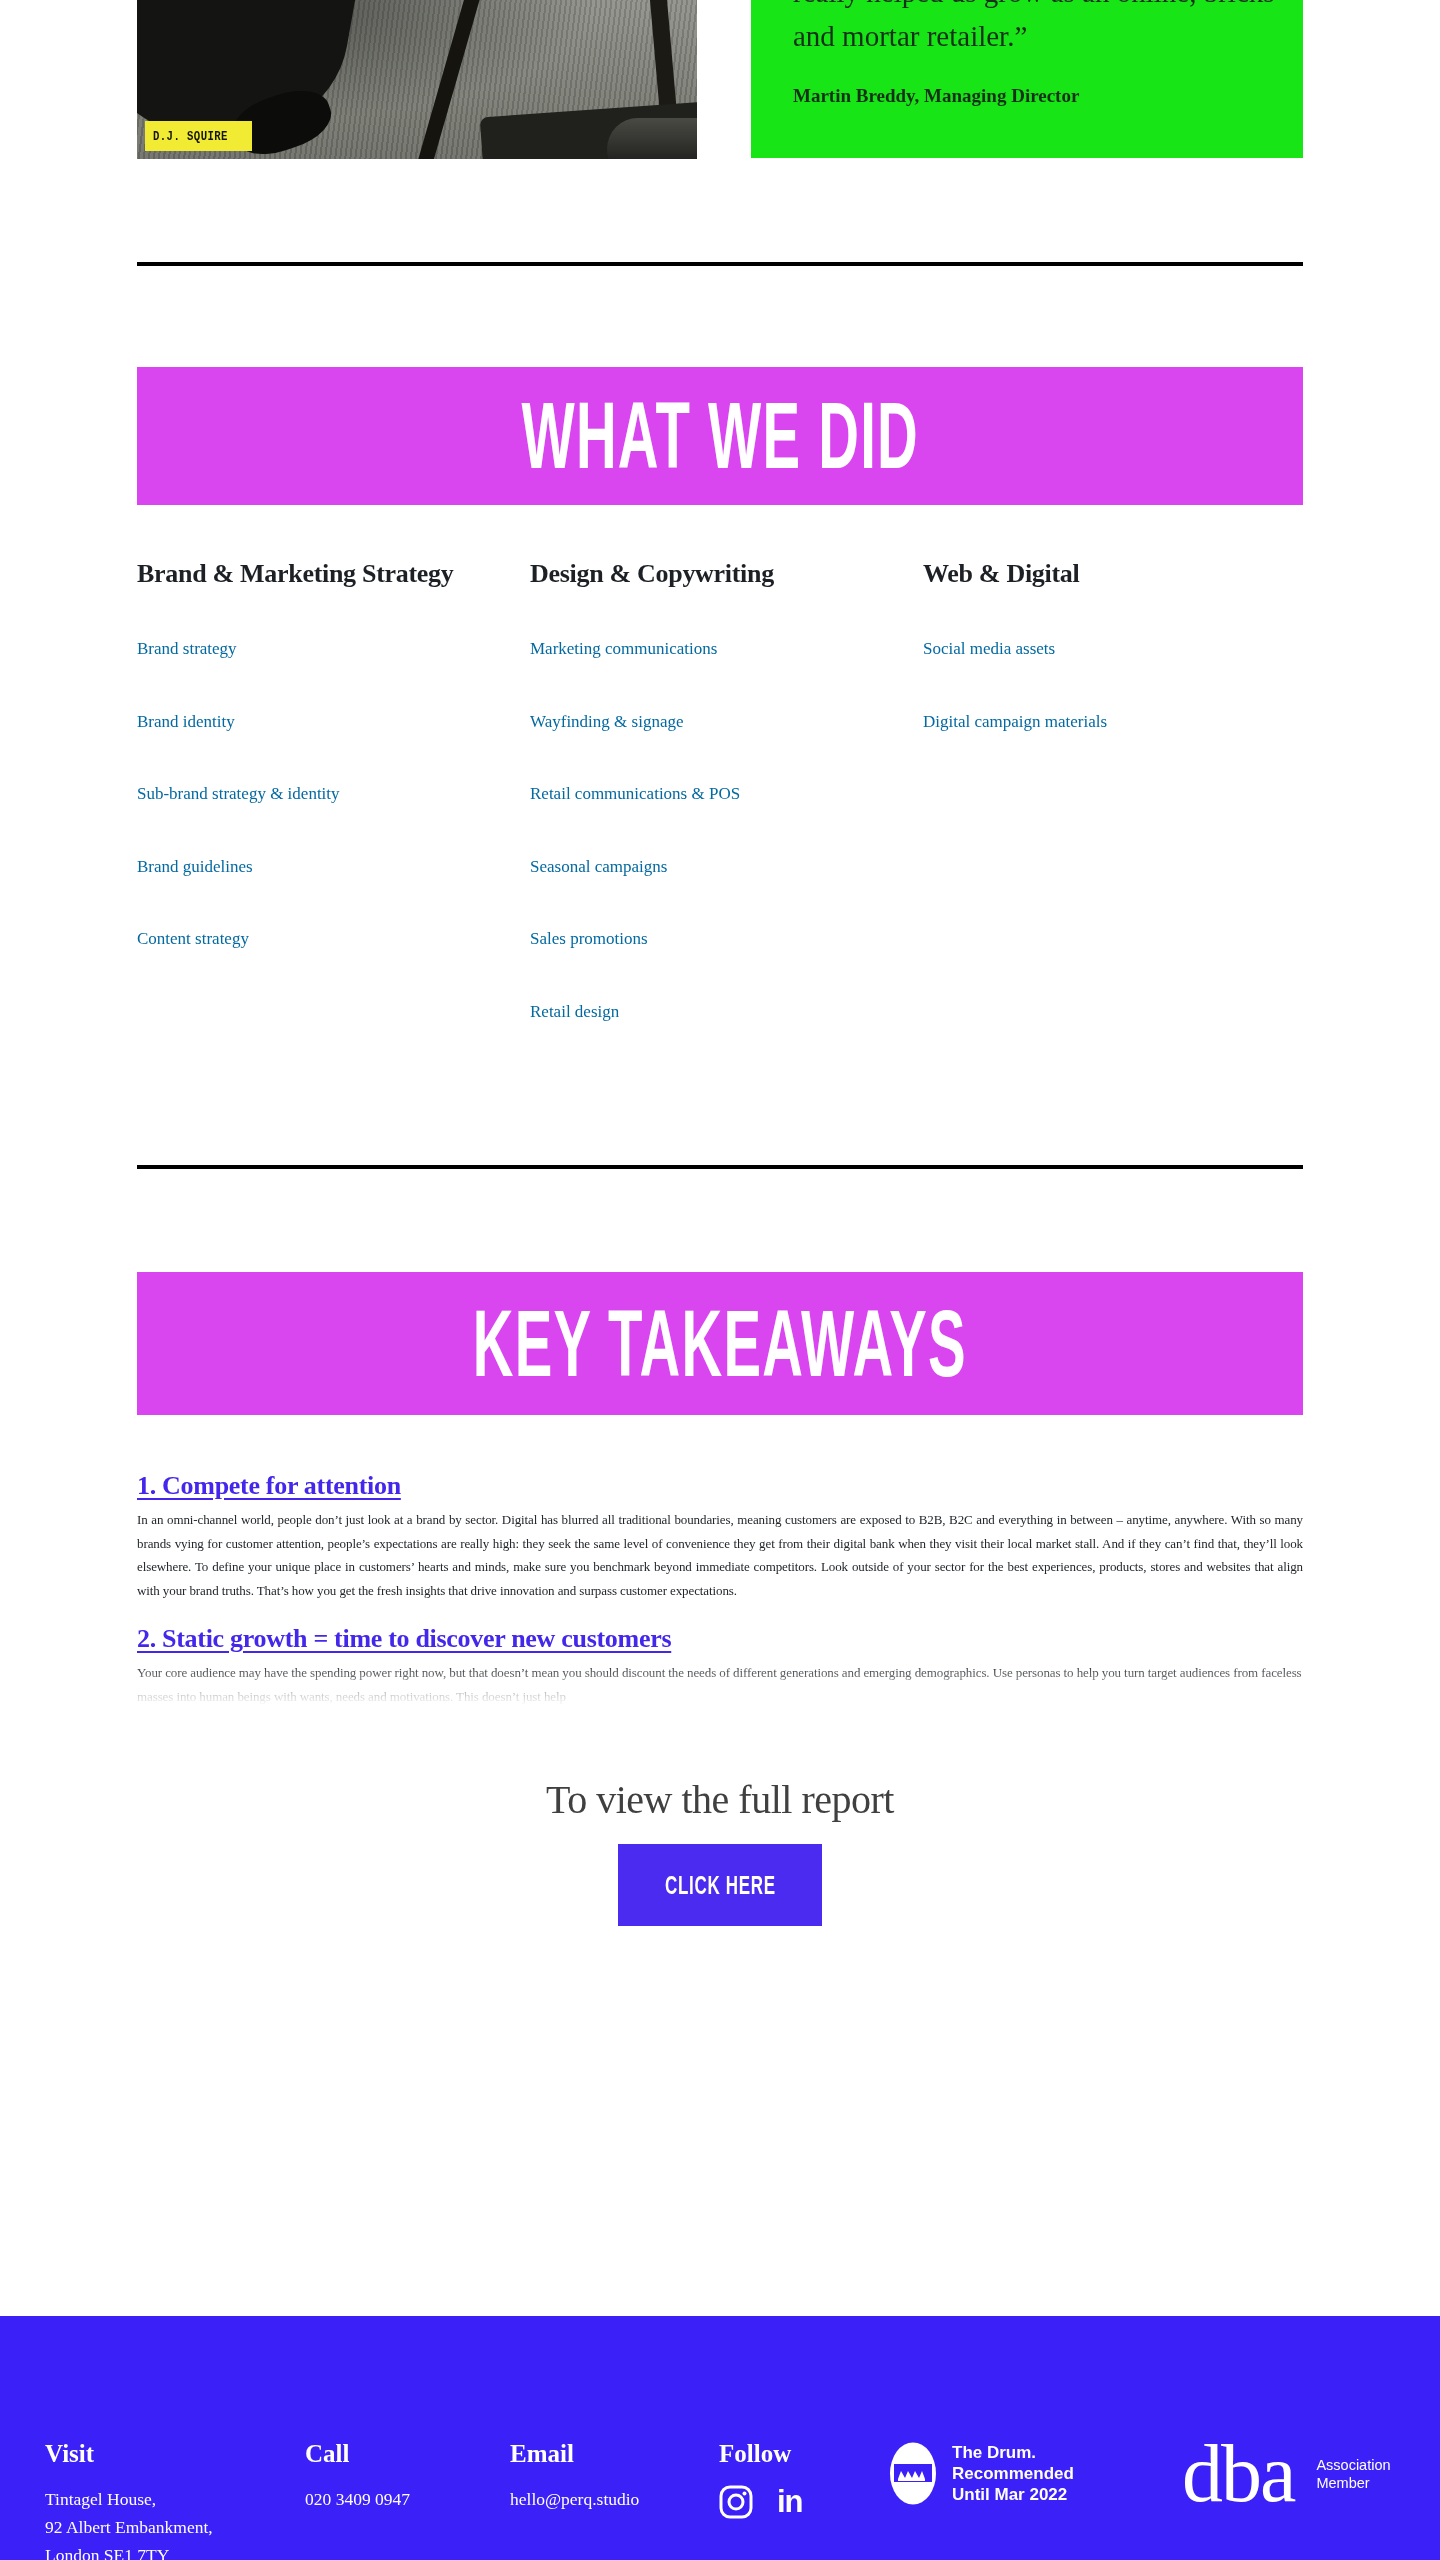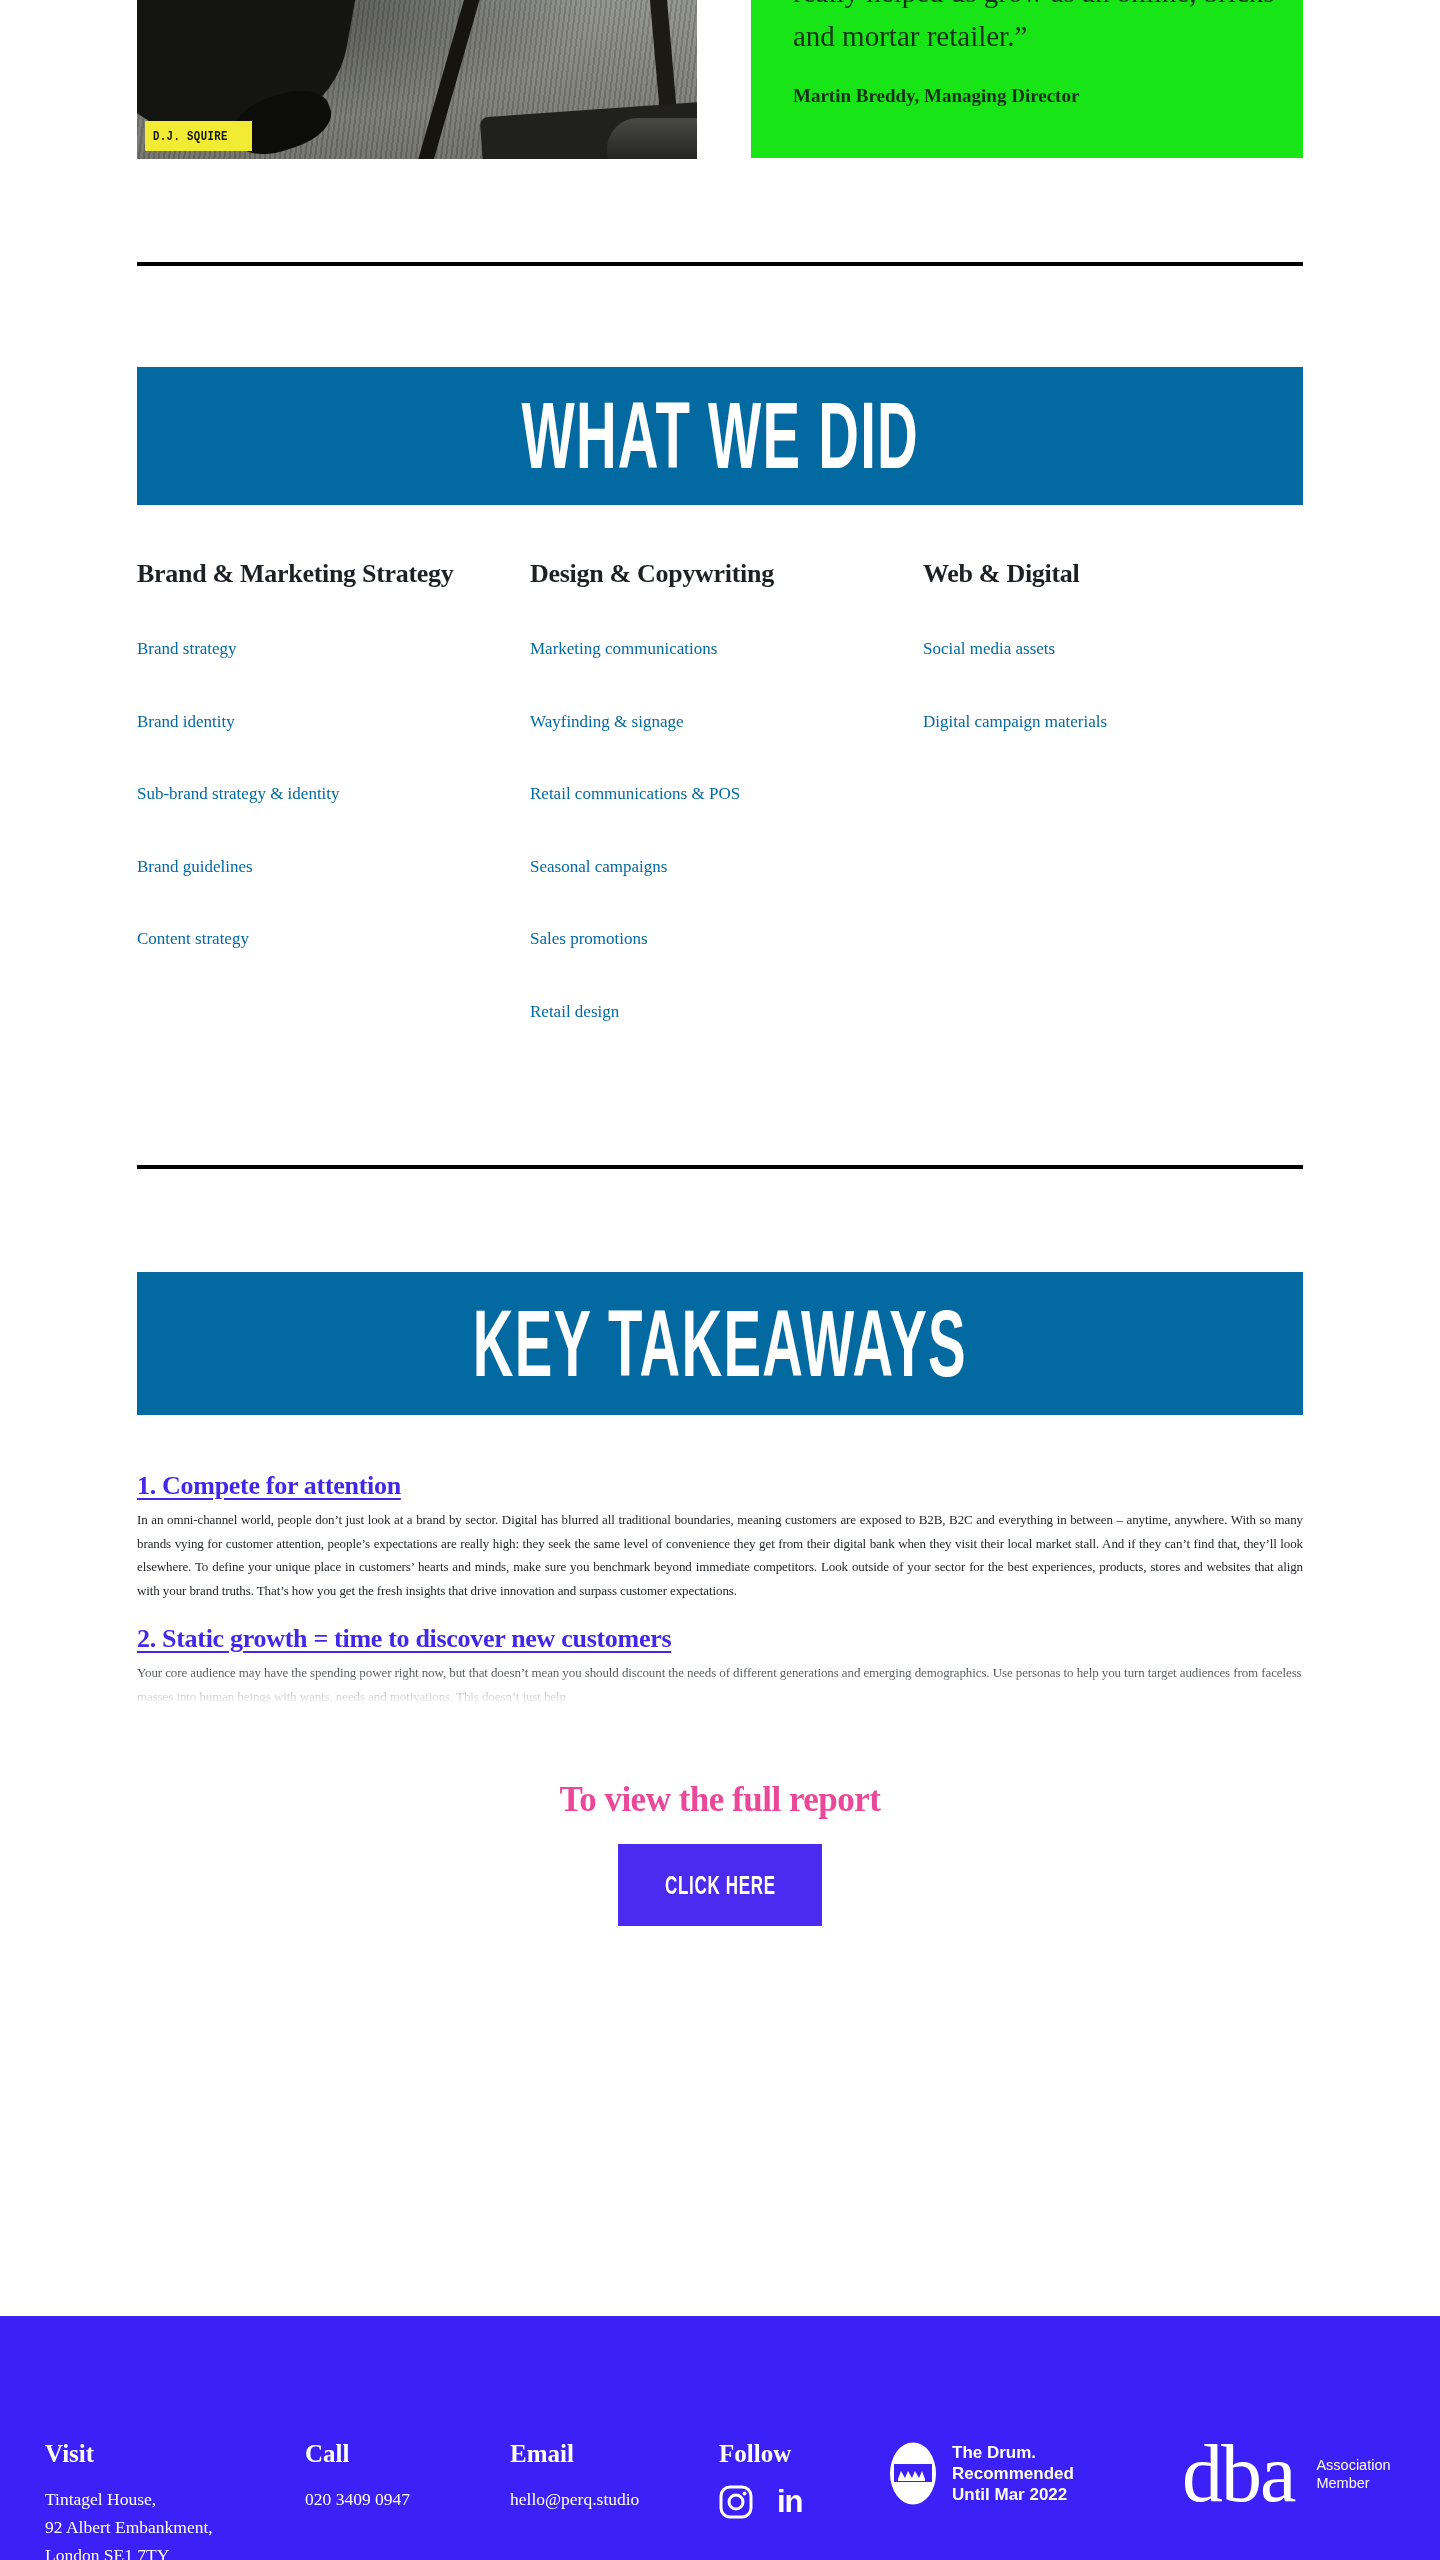--- a/index.html
+++ b/index.html
@@ -27,21 +27,21 @@
 
   .quote-box { width:552px; height:158px; margin-left:54px; background:#17e515; overflow:hidden; padding:0 42px; color:#16301a; }
   .quote-line { font-size:29px; line-height:44px; white-space:nowrap; }
   .quote-clip { margin-top:-30px; }
   .quote-attr { margin-top:27px; font-weight:bold; font-size:19px; }
 
   
   .rule { border:none; height:4px; background:#000; }
   .rule1 { margin-top:103px; }
   .rule2 { margin-top:141px; }
-  .banner { background:#0369a1; display:flex; align-items:center; justify-content:center; overflow:hidden; }
+  .banner { background:#d946ef; display:flex; align-items:center; justify-content:center; overflow:hidden; }
   .banner1 { margin-top:101px; height:138px; }
   .banner2 { margin-top:103px; height:143px; }
   .banner-text { color:#fff; font-family:"Liberation Sans", sans-serif; font-weight:bold; font-size:94px;
     letter-spacing:2px; display:inline-block; transform:scaleX(0.60); white-space:nowrap; }
 
   
   .columns { margin-top:54px; display:flex; }
   .svc-col { width:393px; flex:0 0 auto; }
   .svc-heading { font-weight:bold; font-size:26px; line-height:30px; color:#1d2126; margin-bottom:10px; letter-spacing:-0.3px; }
   .svc-item { font-size:17px; line-height:24.5px; color:#0369a1;margin-top:48px; }
@@ -52,21 +52,21 @@
     text-decoration:underline; text-decoration-thickness:2px; text-underline-offset:4px; letter-spacing:-0.3px; cursor:pointer; }
   .tk-body { margin-top:7px; font-size:13px; line-height:23.5px; letter-spacing:-0.1px; text-align:justify; }
   .tk-item2 { margin-top:22px; }
   .fade-wrap { position:relative; max-height:80px; overflow:hidden; }
   .fade-wrap .tk-body { text-align:left; }
   .fade-wrap::after { content:""; position:absolute; inset:0; pointer-events:none;
     background:linear-gradient(to bottom, rgba(255,255,255,0) 18%, rgba(255,255,255,0.55) 58%, #ffffff 96%); }
 
   
   .cta { margin-top:62px; text-align:center; }
-  .cta-heading { font-weight:bold; font-size:35px; line-height:60px; color:#ec4899; letter-spacing:-0.5px; }
+  .cta-heading { font-weight:normal; font-size:40px; line-height:60px; color:#404040; letter-spacing:-0.5px; }
   .cta-button { display:block; margin:14px auto 0; width:204px; height:82px; background:#4a2bef; border:none; cursor:pointer;
     color:#fff; display:flex; align-items:center; justify-content:center; margin-left:auto; margin-right:auto; }
   .cta-button span { font-family:"Liberation Sans", sans-serif; font-weight:bold; font-size:25px; letter-spacing:1px;
     display:inline-block; transform:scaleX(0.68); white-space:nowrap; }
 
   .pre-footer-space { height:390px; }
 
   
   .footer { position:relative; width:1440px; height:543px; background:#3b20f8; color:#fff; }
   .f-heading { font-weight:bold; font-size:25px; line-height:30px; margin-bottom:16px; }

